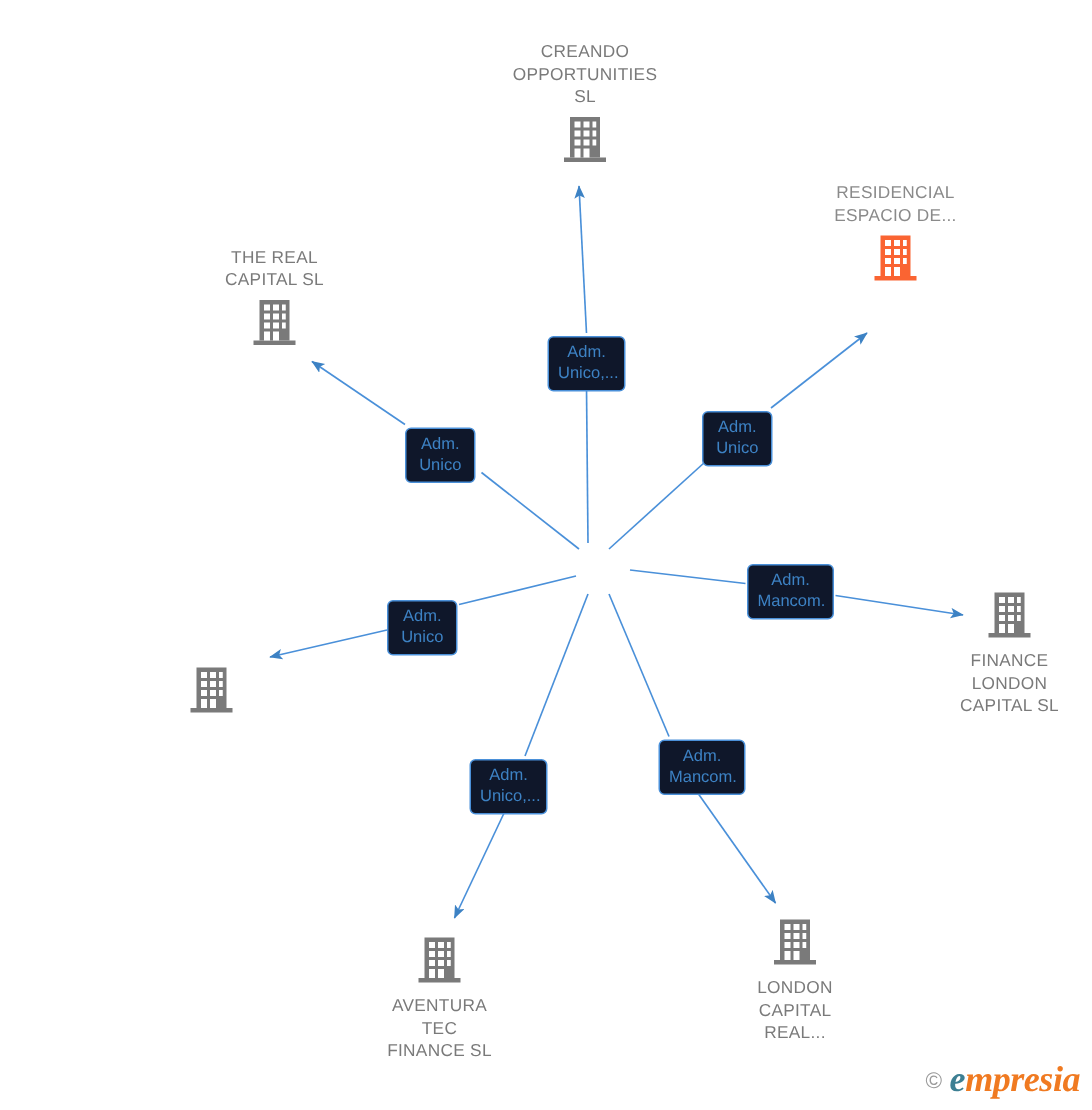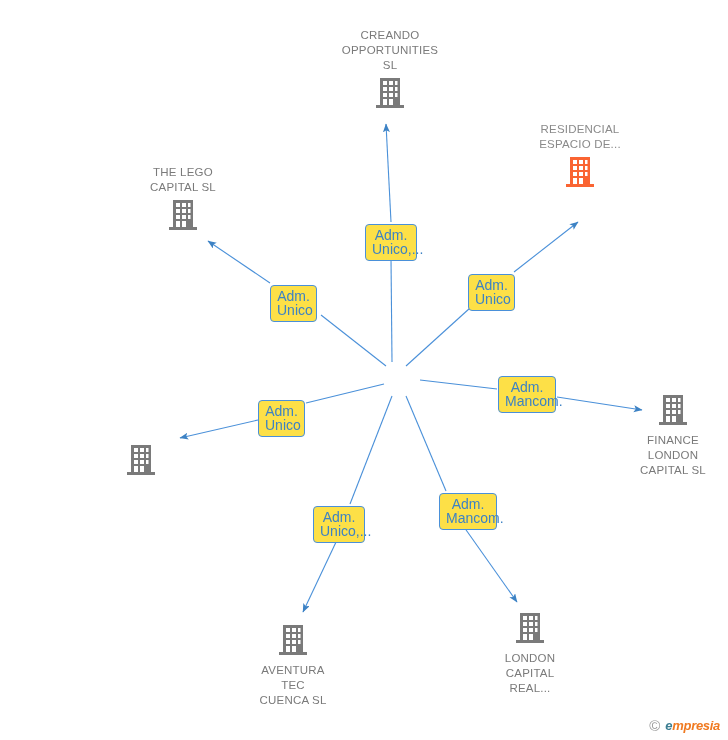--- a/index.html
+++ b/index.html
@@ -27,40 +27,40 @@
   .node .label{white-space:pre-line;}
   .node .ico{display:block;margin:0 auto;}
   .node.company-top .ico{margin-top:2px;}
   .node.company-top .label{margin-bottom:2px;}
 
   
   .chip{
     position:absolute;
     border:1px solid #4a90d9;
     border-radius:4px;
-    background:#fde047;
+    background:#0f172a;
     color:#3d82c4;
-    font-size:14px;
+    font-size:11px;
     line-height:14px;
     padding:3px 6px 4px 6px;
     text-align:center;
     white-space:pre-line;
     box-sizing:border-box;
   }
 
   
   .watermark{
     position:absolute;right:8px;bottom:6px;
     display:flex;align-items:center;gap:5px;
     font-size:17px;
   }
   .watermark .copy{color:#9a9a9a;font-size:15px;}
   .watermark .brand{
-    font-family:Liberation Sans, sans-serif;
-    font-style:italic;font-weight:700;font-size:13px;
+    font-family:Liberation Serif, serif;
+    font-style:italic;font-weight:700;font-size:24px;
     color:#f07a21;letter-spacing:-.3px;
   }
   .watermark .brand .e{color:#3d7f93;}
 </style>
 </head>
 <body>
 
 <div id="graph">
 
   <svg class="edges" viewBox="0 0 728 740" width="728" height="740">
@@ -113,21 +113,21 @@
           <rect x="8" y="18" width="4" height="4"></rect>
             <rect x="14" y="18" width="4" height="4"></rect>
             <rect x="20" y="18" width="2.5" height="4"></rect>
           <rect x="8" y="24" width="4" height="6"></rect>
             <rect x="14" y="24" width="4" height="6"></rect>
         </g>
       </svg>
     </span>
   </div>
 
-  <div class="node company-top" style="left:540px;top:122px;color:#8a8a8a;">
+  <div class="node company-top" style="left:557px;top:122px;color:#8a8a8a;">
     <div class="label">RESIDENCIAL
 ESPACIO DE...</div>
     <span class="ico">
       <svg width="30" height="34" viewBox="0 0 30 34">
         <rect x="5" y="3" width="20" height="27" fill="#fa6432"></rect>
         <rect x="1" y="30" width="28" height="3" fill="#fa6432"></rect>
         <g fill="#ffffff">
           <rect x="8" y="6" width="4" height="4"></rect>
             <rect x="14" y="6" width="4" height="4"></rect>
             <rect x="20" y="6" width="2.5" height="4"></rect>
@@ -138,21 +138,21 @@
             <rect x="14" y="18" width="4" height="4"></rect>
             <rect x="20" y="18" width="2.5" height="4"></rect>
           <rect x="8" y="24" width="4" height="6"></rect>
             <rect x="14" y="24" width="4" height="6"></rect>
         </g>
       </svg>
     </span>
   </div>
 
   <div class="node company-top" style="left:143px;top:165px;">
-    <div class="label">THE LEGO
+    <div class="label">THE REAL
 CAPITAL  SL</div>
     <span class="ico">
       <svg width="30" height="34" viewBox="0 0 30 34">
         <rect x="5" y="3" width="20" height="27" fill="#7a7a7a"></rect>
         <rect x="1" y="30" width="28" height="3" fill="#7a7a7a"></rect>
         <g fill="#ffffff">
           <rect x="8" y="6" width="4" height="4"></rect>
             <rect x="14" y="6" width="4" height="4"></rect>
             <rect x="20" y="6" width="2.5" height="4"></rect>
           <rect x="8" y="12" width="4" height="4"></rect>
@@ -230,21 +230,21 @@
           <rect x="8" y="18" width="4" height="4"></rect>
             <rect x="14" y="18" width="4" height="4"></rect>
             <rect x="20" y="18" width="2.5" height="4"></rect>
           <rect x="8" y="24" width="4" height="6"></rect>
             <rect x="14" y="24" width="4" height="6"></rect>
         </g>
       </svg>
     </span>
     <div class="label" style="margin-top:3px;">AVENTURA
 TEC
-CUENCA SL</div>
+FINANCE SL</div>
   </div>
 
   <div class="node" style="left:490px;top:610px;">
     <span class="ico">
       <svg width="30" height="34" viewBox="0 0 30 34">
         <rect x="5" y="3" width="20" height="27" fill="#7a7a7a"></rect>
         <rect x="1" y="30" width="28" height="3" fill="#7a7a7a"></rect>
         <g fill="#ffffff">
           <rect x="8" y="6" width="4" height="4"></rect>
             <rect x="14" y="6" width="4" height="4"></rect>

